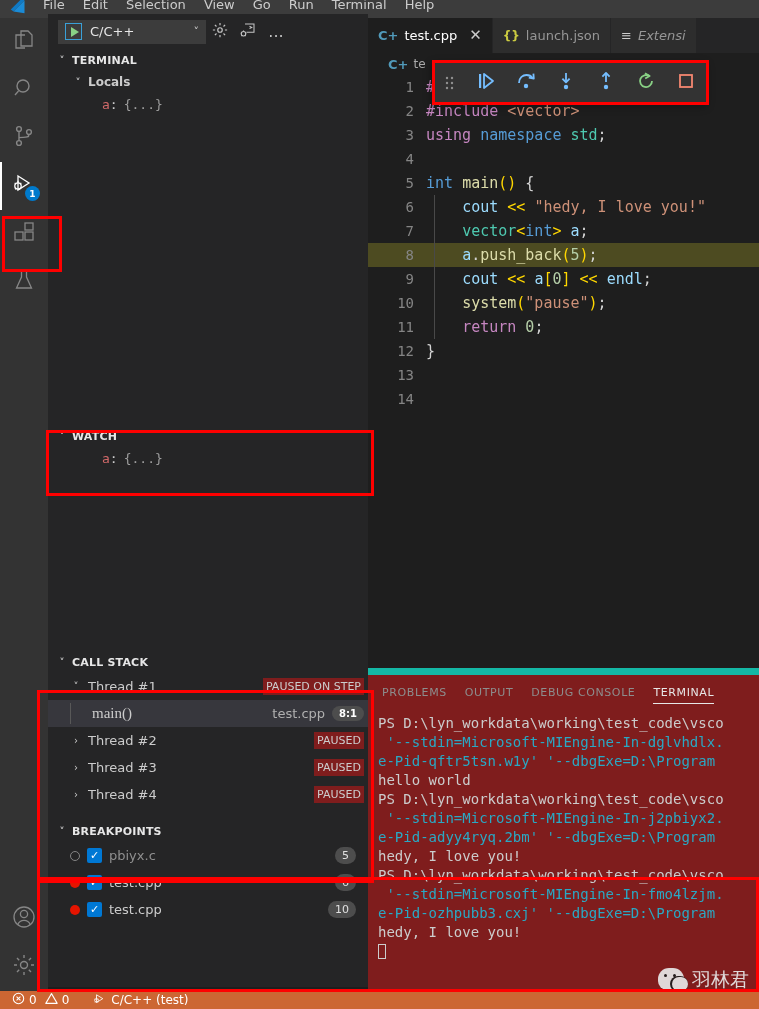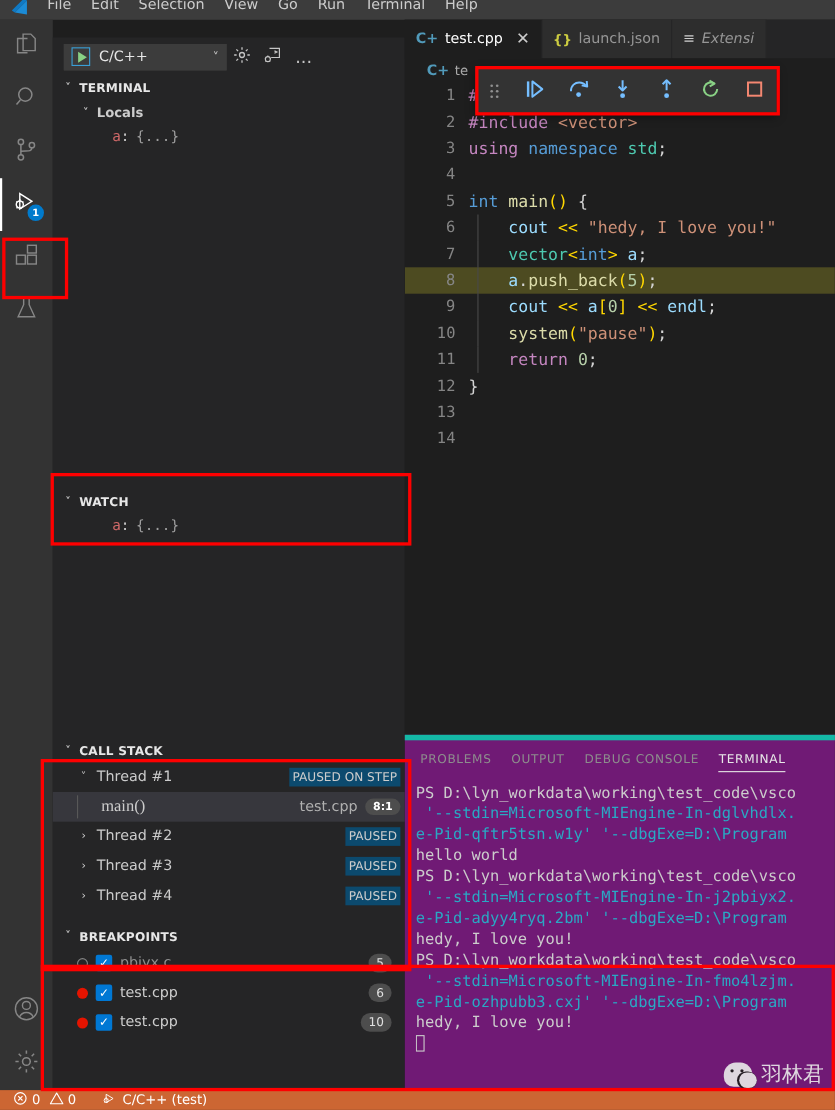--- a/index.html
+++ b/index.html
@@ -44,21 +44,21 @@
   .badge {
     position: absolute; right: 8px; bottom: 9px;
     background: #007acc; color: #fff; font-size: 9px;
     min-width: 15px; height: 15px; border-radius: 8px;
     display: flex; align-items: center; justify-content: center;
     font-weight: 600; padding: 0 3px;
   }
 
   
   .sidebar {
-    position: absolute; left: 48px; top: 34px; width: 320px; height: 973px;
+    position: absolute; left: 48px; top: 14px; width: 320px; height: 973px;
     background: #252526; color: #cccccc;
   }
   .debug-toolbar-row {
     height: 35px; display: flex; align-items: center; padding: 0 6px 0 10px;
   }
   .launch-select {
     flex: 1; height: 24px; background: #3c3c3c; border: 1px solid #3c3c3c;
     display: flex; align-items: center; padding: 0 6px; gap: 8px;
     max-width: 148px; position: relative;
   }
@@ -105,21 +105,21 @@
   .cs-row.thread { padding-left: 22px; gap: 6px; }
   .cs-row.frame { padding-left: 44px; background: #37373d; }
   .cs-row.frame::before {
     content: ""; position: absolute; left: 22px; top: 3px;
     width: 1px; height: 21px; background: #585858;
   }
   .cs-label { font-family: "DejaVu Sans", "Liberation Sans", sans-serif; }
   .cs-frame-label { font-family: Liberation Serif, serif; font-size: 15px; }
   .cs-right { margin-left: auto; display: flex; align-items: center; gap: 7px; }
   .cs-state {
-    background: #0c4a6e; color: #cccccc; font-size: 11px;
+    background: #7f1d1d; color: #cccccc; font-size: 11px;
     padding: 2px 3px; white-space: nowrap;
   }
   .cs-file { color: #b0b0b0; font-size: 13px; }
   .cs-pos {
     background: #4d4d4d; color: #ffffff; font-size: 10px;
     border-radius: 9px; padding: 2px 7px; font-weight: 600;
   }
 
   
   .bp-row {
@@ -189,21 +189,21 @@
   .t-str { color: #ce9178; }
   .t-num { color: #b5cea8; }
   .t-var { color: #9cdcfe; }
   .t-plain { color: #d4d4d4; }
   .t-brk { color: #ffd700; }
   .t-inc { color: #c586c0; }
 
   
   .panel {
     position: absolute; left: 368px; top: 668px; width: 391px; height: 323px;
-    background: #701a75; border-top: 5px solid #14b8a6;
+    background: #7f1d1d; border-top: 7px solid #14b8a6;
   }
   .panel-tabs { height: 35px; display: flex; align-items: center; padding-left: 14px; gap: 18px; }
   .panel-tab {
     font-size: 11px; color: #8d8d8d; letter-spacing: .6px; position: relative;
     height: 35px; display: flex; align-items: center; white-space: nowrap;
   }
   .panel-tab.active { color: #e7e7e7; }
   .panel-tab.active::after {
     content: ""; position: absolute; bottom: 6px; left: 0; right: 0;
     height: 1px; background: #e7e7e7;

